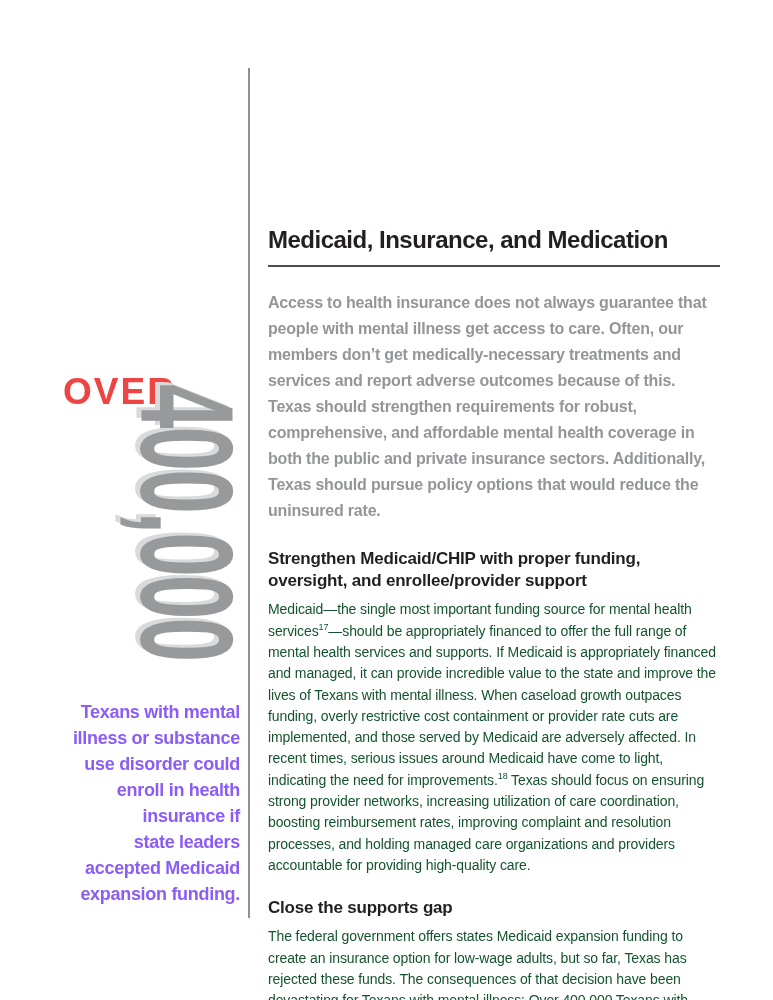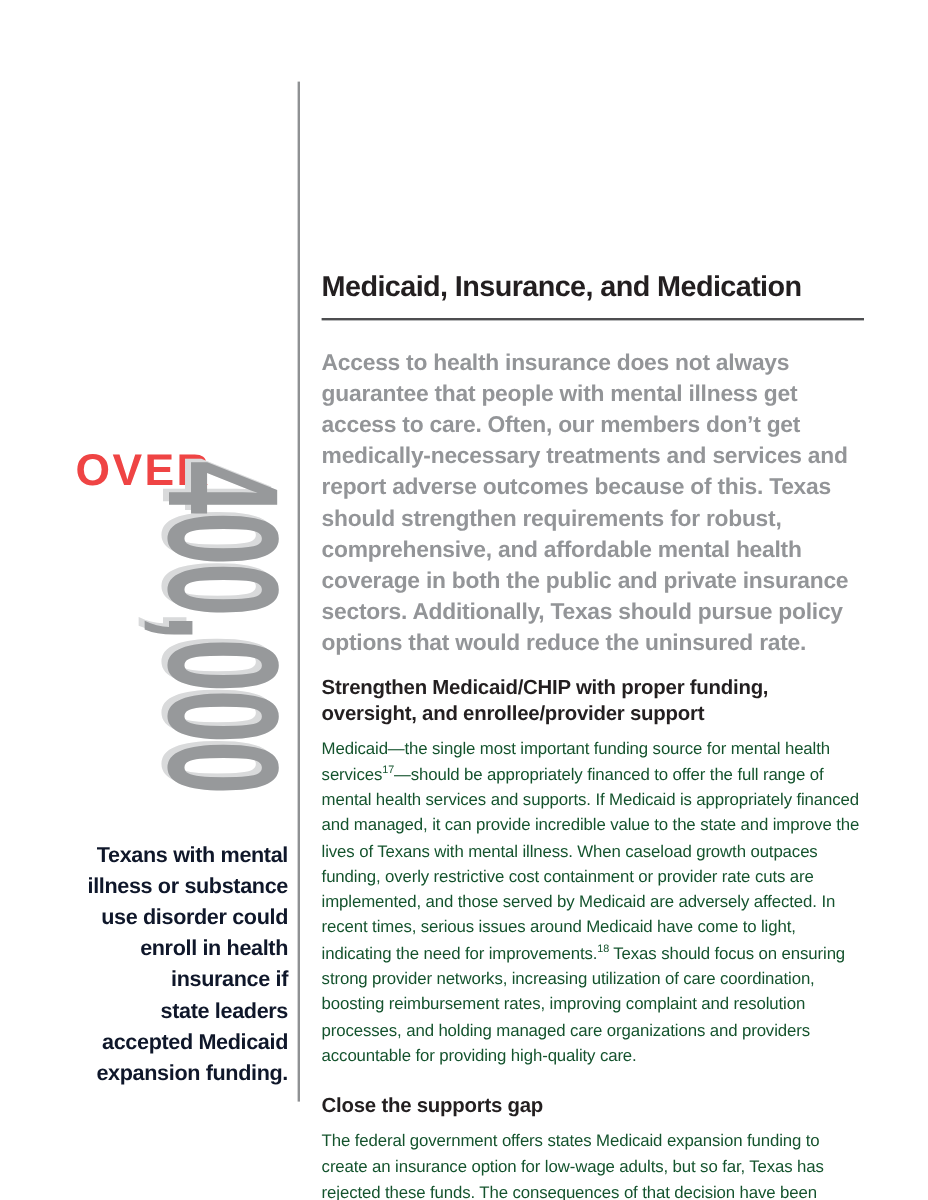--- a/index.html
+++ b/index.html
@@ -48,21 +48,21 @@
   .sidebar-caption {
     position: absolute;
     left: 28px; top: 699px;
     width: 212px;
     text-align: right;
     white-space: pre-line;
     font-size: 18px;
     font-weight: bold;
     line-height: 26px;
     letter-spacing: -0.3px;
-    color: #0f172a;
+    color: #8b5cf6;
   }
 
   
   .main-col {
     position: absolute;
     left: 268px; top: 227px;
     width: 452px;
   }
   .article-title {
     font-size: 24px;
@@ -71,28 +71,28 @@
     color: #231f20;
     line-height: 1.1;
   }
   .title-rule {
     border: none;
     border-top: 2px solid #4d4e50;
     margin: 12px 0 0 0;
   }
   .intro-paragraph {
     margin-top: 23px;
-    font-size: 19px;
+    font-size: 16px;
     font-weight: bold;
     line-height: 26px;
     letter-spacing: -0.2px;
     color: #939598;
   }
   .section-heading {
-    margin-top: 12px;
+    margin-top: 24px;
     font-size: 17px;
     font-weight: bold;
     line-height: 22px;
     letter-spacing: -0.2px;
     color: #231f20;
     white-space: pre-line;
   }
   .body-paragraph {
     margin-top: 7px;
     font-size: 14px;

